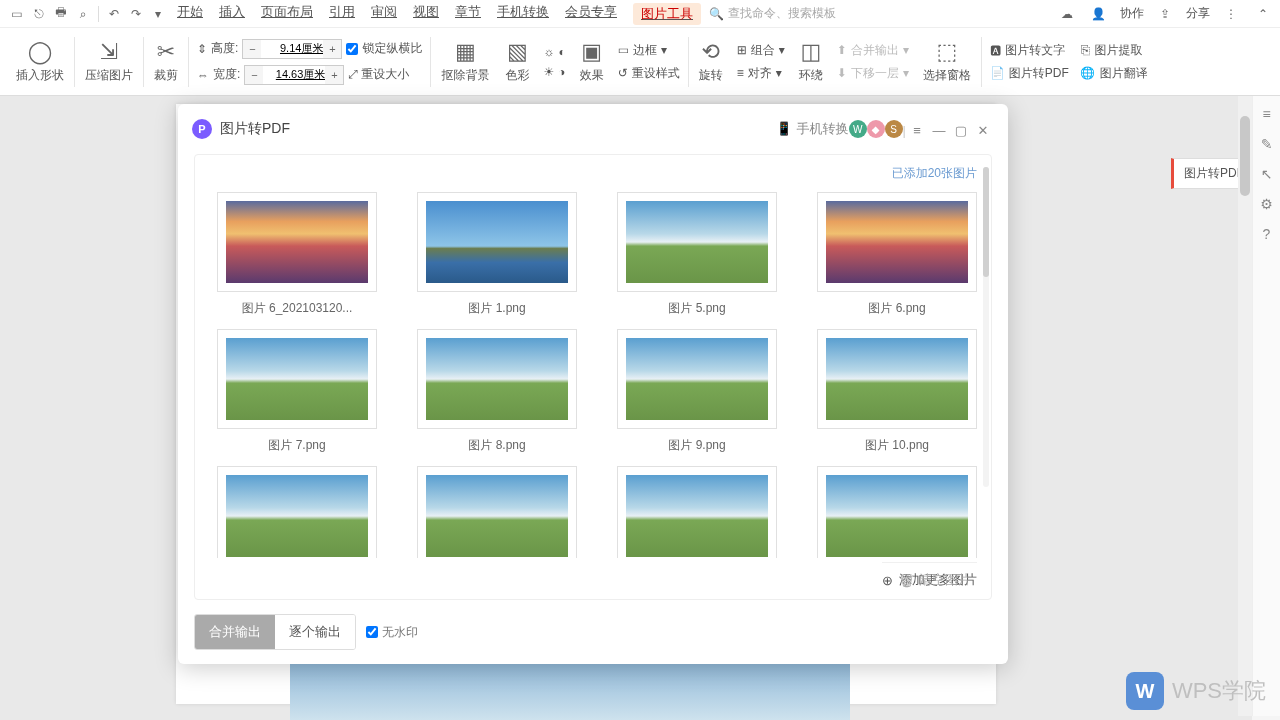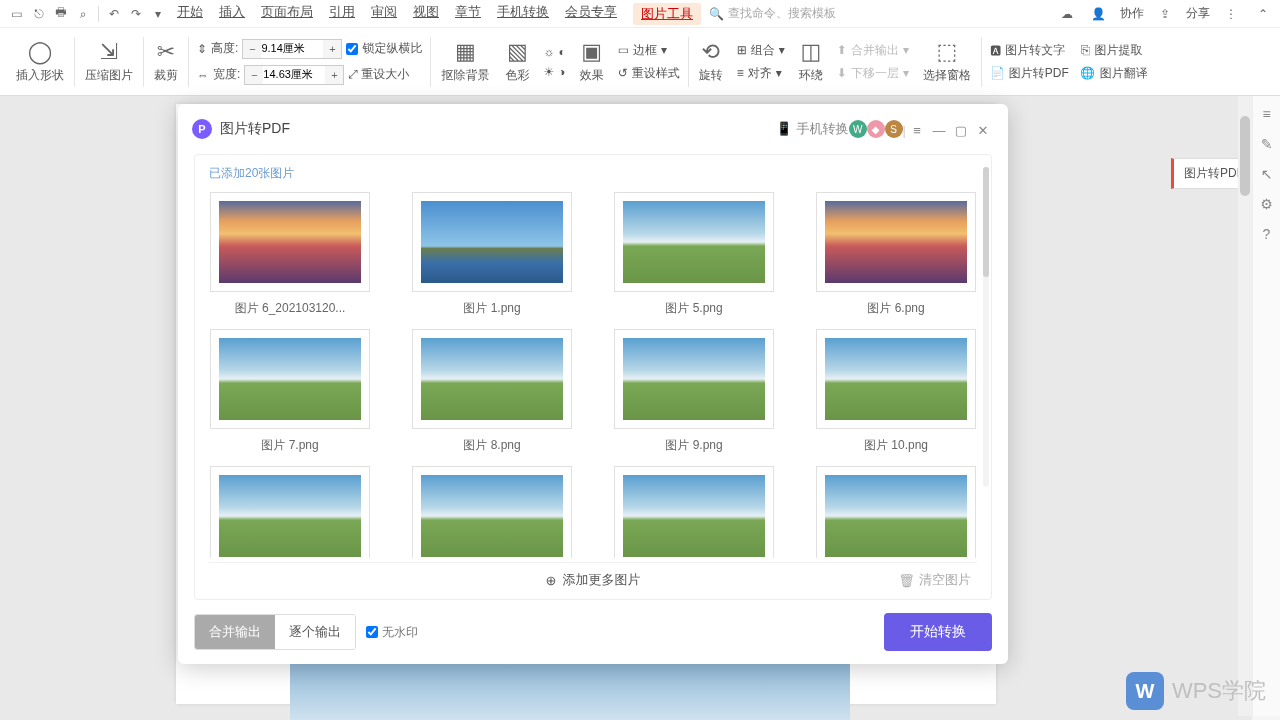--- a/index.html
+++ b/index.html
@@ -17,21 +17,21 @@
 
 
 .ribbon { height: 68px; background: #fff; display: flex; align-items: center; padding: 4px 8px; border-bottom: 1px solid #ddd; font-size: 12px; color: #555; }
 .ribbon-group { display: flex; flex-direction: column; align-items: center; justify-content: center; padding: 0 8px; cursor: pointer; gap: 2px; height: 100%; }
 .ribbon-group .big-icon { font-size: 22px; color: #666; }
 .ribbon-sep { width: 1px; height: 50px; background: #e5e5e5; margin: 0 2px; }
 .ribbon-row { display: flex; align-items: center; gap: 4px; font-size: 12px; white-space: nowrap; }
 .ribbon-col { display: flex; flex-direction: column; gap: 6px; justify-content: center; padding: 0 6px; }
 .spin { display: flex; align-items: center; border: 1px solid #ccc; height: 20px; }
 .spin button { width: 18px; height: 18px; border: none; background: #f5f5f5; cursor: pointer; color: #666; font-size: 11px; }
-.spin input { width: 62px; border: none; text-align: left; font-size: 11px; outline: none; }
+.spin input { width: 62px; border: none; text-align: right; font-size: 11px; outline: none; text-decoration: underline; }
 .chk { width: 12px; height: 12px; }
 
 
 .canvas-area { position: absolute; top: 96px; left: 0; right: 28px; bottom: 0; background: #e9e9e9; overflow: hidden; }
 .doc-bg { position: absolute; left: 176px; top: 8px; width: 820px; height: 600px; background: #fff; box-shadow: 0 0 4px rgba(0,0,0,.1); }
 .doc-img { position: absolute; left: 290px; top: 565px; width: 560px; height: 150px; background: linear-gradient(to bottom, #8fb8d8 0%, #cfe3ee 40%, #8fae66 60%, #7a995a 100%); }
 .side-label { position: absolute; right: -3px; top: 62px; background: #fff; border: 1px solid #ddd; padding: 6px 10px; font-size: 12px; color: #555; border-left: 3px solid #e74c3c; }
 
 
 .right-rail { position: absolute; right: 0; top: 96px; width: 28px; height: 620px; background: #fafafa; display: flex; flex-direction: column; align-items: center; gap: 14px; padding-top: 10px; border-left: 1px solid #eee; color: #888; font-size: 14px; }
@@ -41,21 +41,21 @@
 .vscroll .thumb { position: absolute; top: 20px; width: 10px; left: 2px; height: 80px; background: #c8c8c8; border-radius: 5px; }
 
 
 .dialog { position: absolute; left: 178px; top: 104px; width: 830px; height: 560px; background: #fff; border-radius: 6px; box-shadow: 0 4px 24px rgba(0,0,0,.2); display: flex; flex-direction: column; }
 .dlg-head { height: 50px; display: flex; align-items: center; padding: 0 14px; font-size: 14px; color: #444; }
 .dlg-head .logo { width: 20px; height: 20px; border-radius: 50%; background: #7b5cff; color: #fff; display: flex; align-items: center; justify-content: center; font-size: 11px; font-weight: bold; margin-right: 8px; }
 .dlg-head .r { margin-left: auto; display: flex; align-items: flex-end; color: #888; font-size: 13px; }
 .dlg-head .win-btn { width: 22px; text-align: center; cursor: pointer; }
 .badge { width: 18px; height: 18px; border-radius: 50%; display: inline-flex; align-items: center; justify-content: center; font-size: 10px; color: #fff; }
 
-.dlg-body { flex: 1; margin: 0 16px; border: 1px solid #eee; border-radius: 4px; padding: 10px 14px; display: flex; flex-direction: column; overflow: hidden; position: relative; }
+.dlg-body { flex: 1; margin: 0 16px; border: 1px solid #eee; border-radius: 4px; padding: 10px 14px; display: flex; flex-direction: column; overflow: hidden; position: relative; align-items: flex-end; }
 .count-text { font-size: 12px; color: #6b9bd1; margin-bottom: 10px; }
 .grid { display: grid; grid-template-columns: repeat(4, 1fr); gap: 12px 40px; overflow: hidden; flex: 1; }
 .thumb-card { display: flex; flex-direction: column; align-items: center; gap: 8px; }
 .thumb-box { width: 160px; height: 100px; border: 1px solid #e0e0e0; padding: 8px; background: #fff; }
 .thumb-img { width: 100%; height: 100%; }
 .sunset { background: linear-gradient(to bottom, #5a6b9e 0%, #e8a05e 25%, #f0c070 40%, #c85a5a 55%, #5a3a6e 100%); }
 .lake { background: linear-gradient(to bottom, #4a8fcf 0%, #8ec5e8 55%, #6a7d50 58%, #3a6fa8 75%, #2a5a8a 100%); }
 .meadow { background: linear-gradient(to bottom, #5a9fd0 0%, #b8d8e8 40%, #e8f0f5 50%, #7aa855 55%, #6a9548 100%); }
 .thumb-name { font-size: 12px; color: #666; max-width: 140px; white-space: nowrap; overflow: hidden; text-overflow: ellipsis; }
 .add-row { display: flex; align-items: center; justify-content: center; gap: 6px; font-size: 13px; color: #555; padding: 8px 0 0; position: relative; border-top: 1px solid #f0f0f0; margin-top: 4px; }
@@ -335,20 +335,19 @@
   </div>
   <div class="dlg-foot">
     <div class="seg">
       <button class="on">合并输出</button>
       <button>逐个输出</button>
     </div>
     <label class="chk-lbl">
         <input type="checkbox" checked="" class="chk" style=""> 
         <span>无水印</span>
       </label>
-    <button class="primary">开始转换</button>
   </div>
 </div>
 
 <div class="wm">
   <div class="sq">W</div>
   <span>WPS学院</span>
 </div>
 
 </body></html>

